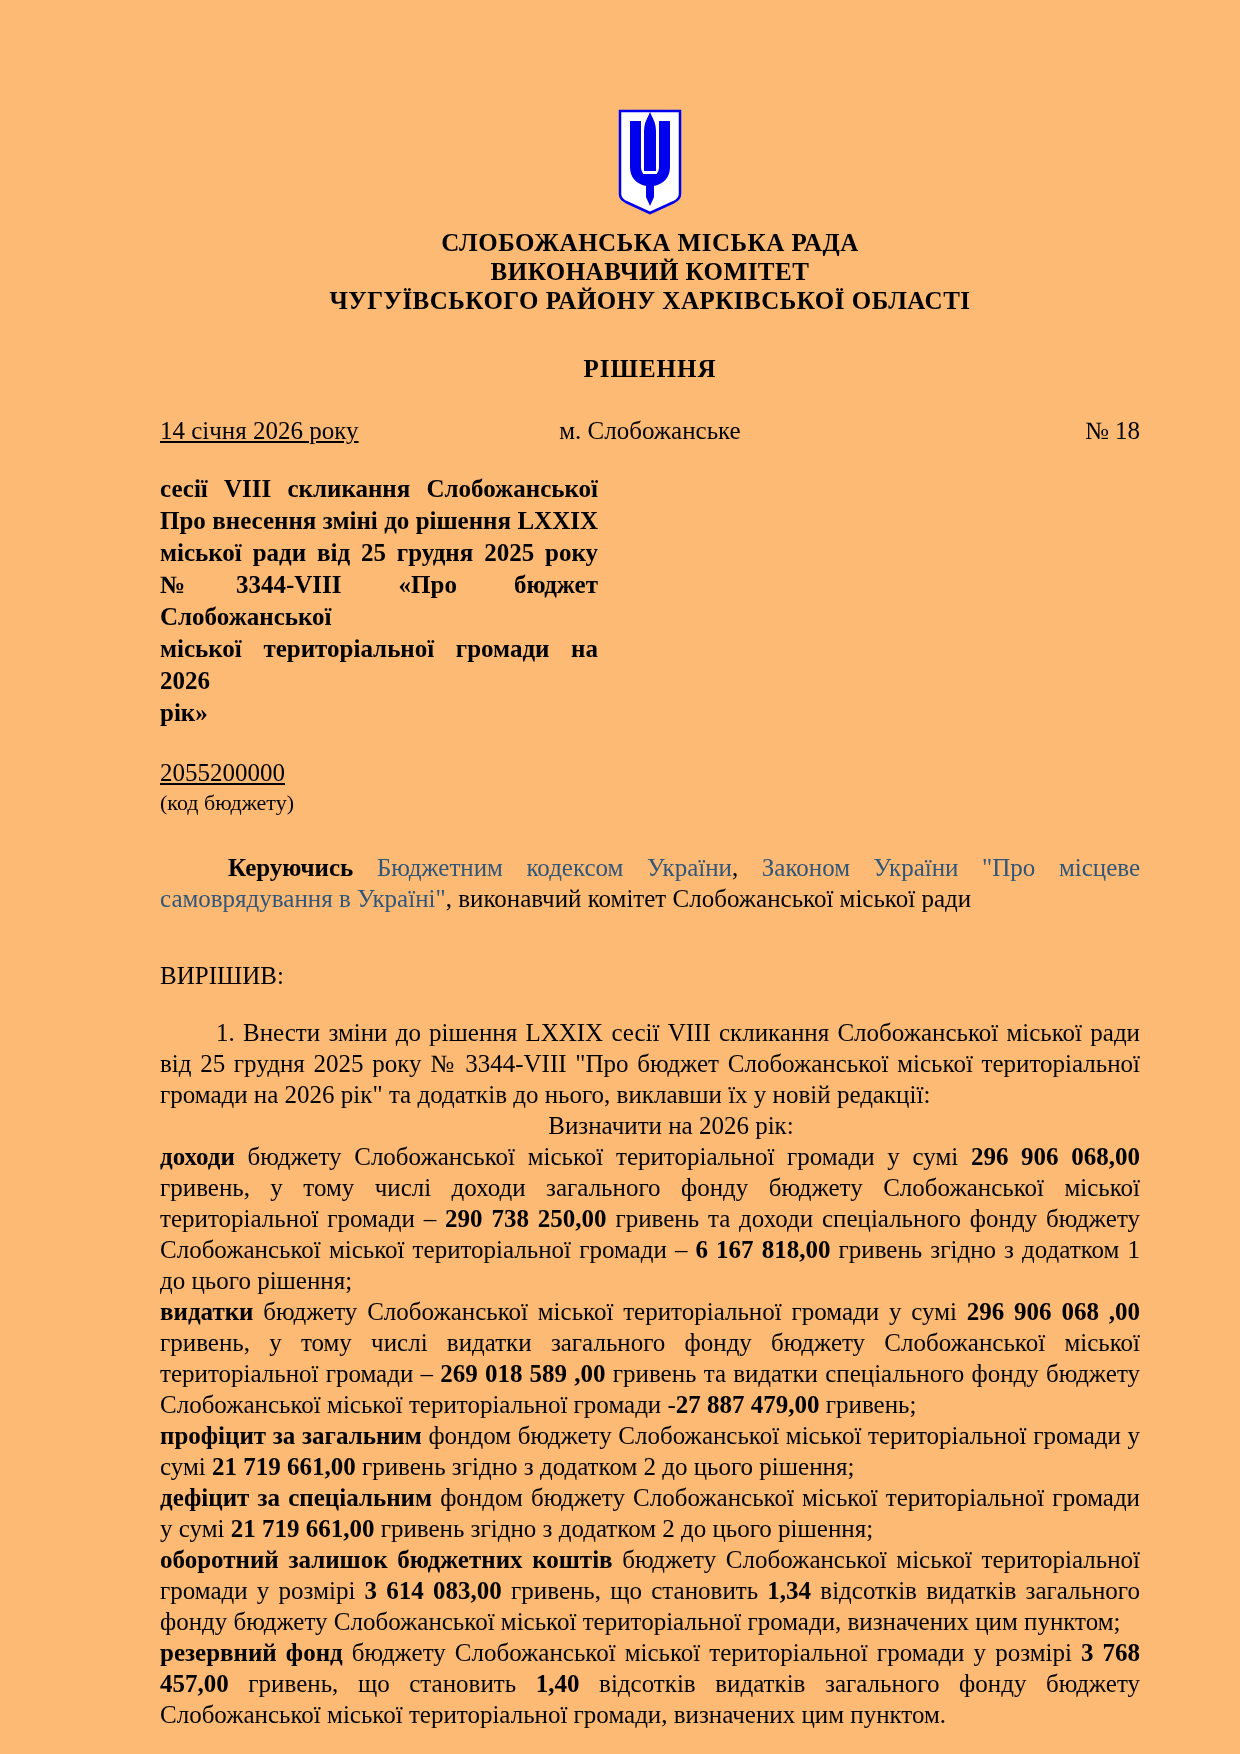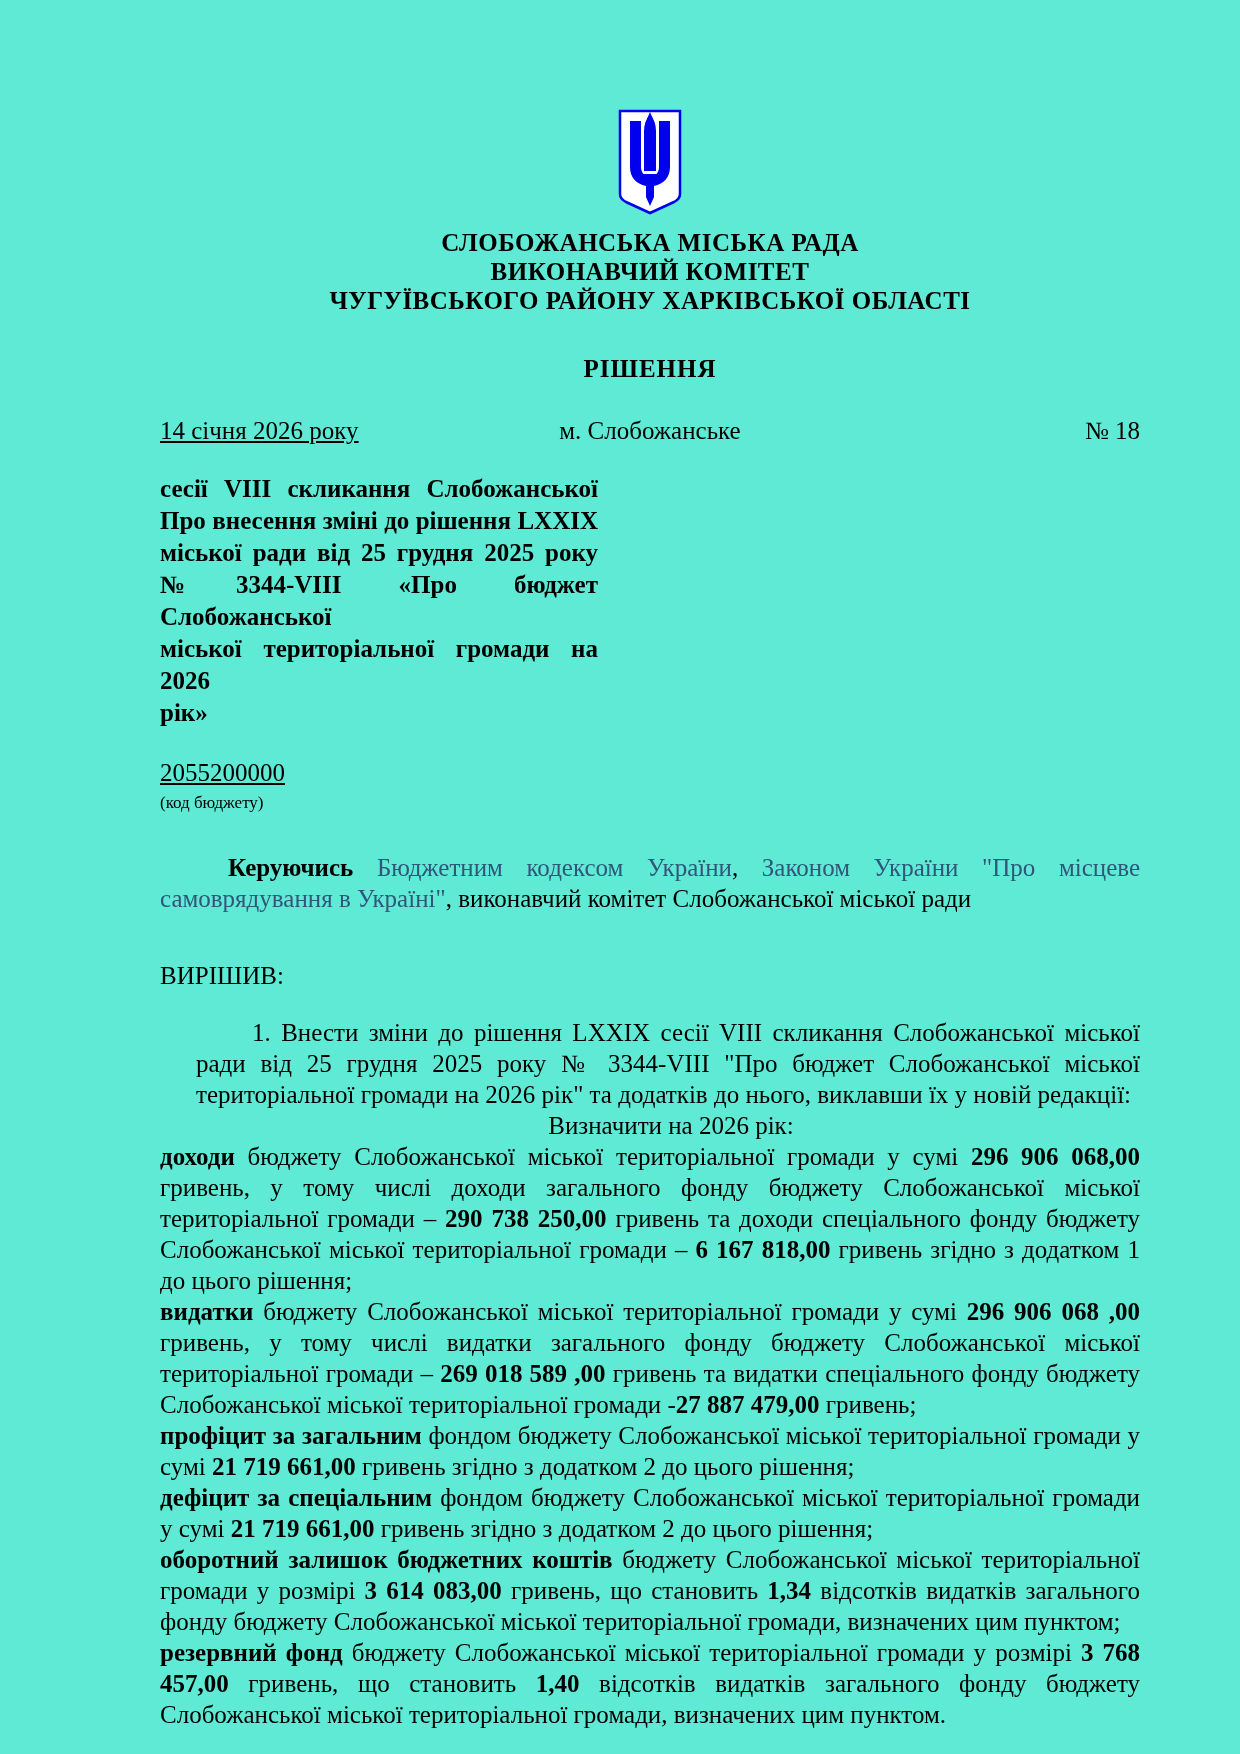--- a/index.html
+++ b/index.html
@@ -1,37 +1,37 @@
 <!DOCTYPE html>
 <html lang="uk"><head>
 <meta charset="utf-8">
 <style>
   html,body { margin:0; padding:0; background:#e8e8e8; }
   .page {
-    width:1240px; height:1754px; margin:0 auto; background:#5eead4;
+    width:1240px; height:1754px; margin:0 auto; background:#fdba74;
     font-family:"Liberation Serif","DejaVu Serif",serif; color:#000;
     box-sizing:border-box; padding:0 100px 0 160px; overflow:hidden; position:relative;
   }
   .emblem-wrap { display:flex; justify-content:center; padding-top:108px; }
   .emblem-wrap svg { display:block; }
   .org { text-align:center; font-weight:bold; font-size:25px; line-height:29px; margin-top:12px; letter-spacing:0.5px; }
   .doc-type { text-align:center; font-weight:bold; font-size:25px; margin-top:40px; letter-spacing:1px; }
   .meta-row { display:flex; margin-top:34px; font-size:25px; }
   .meta-left  { flex:1; text-align:left;text-decoration:underline; }
   .meta-center{ flex:1; text-align:center; }
   .meta-right { flex:1; text-align:right; }
   .subject { width:438px; font-weight:bold; font-size:25px; line-height:32px; margin-top:28px; }
   .subject .line { text-align:justify; text-align-last:justify; }
   .subject .line:last-child { text-align-last:left; }
   .code-value { font-size:25px; margin-top:30px; text-decoration:underline; }
-  .code-label { font-size:17px; line-height:31px; }
+  .code-label { font-size:22px; line-height:31px; }
   .doc-par { font-size:25px; line-height:31px; text-align:justify; margin:0; }
   .preamble { margin-top:34px; text-indent:68px; }
   .resolved { margin-top:46px; text-align:left; }
-  .point1   { margin-top:26px; text-indent:56px;margin-left:36px; }
+  .point1   { margin-top:26px; text-indent:56px; }
   .define   { text-indent:42px; text-align:center; }
   .items p  { margin:0; }
   .seg-n { }
   .seg-b { font-weight:bold; }
   .seg-bu { font-weight:bold; }
   .seg-l { color:#30567A; }
 </style>
 </head>
 <body>
 

